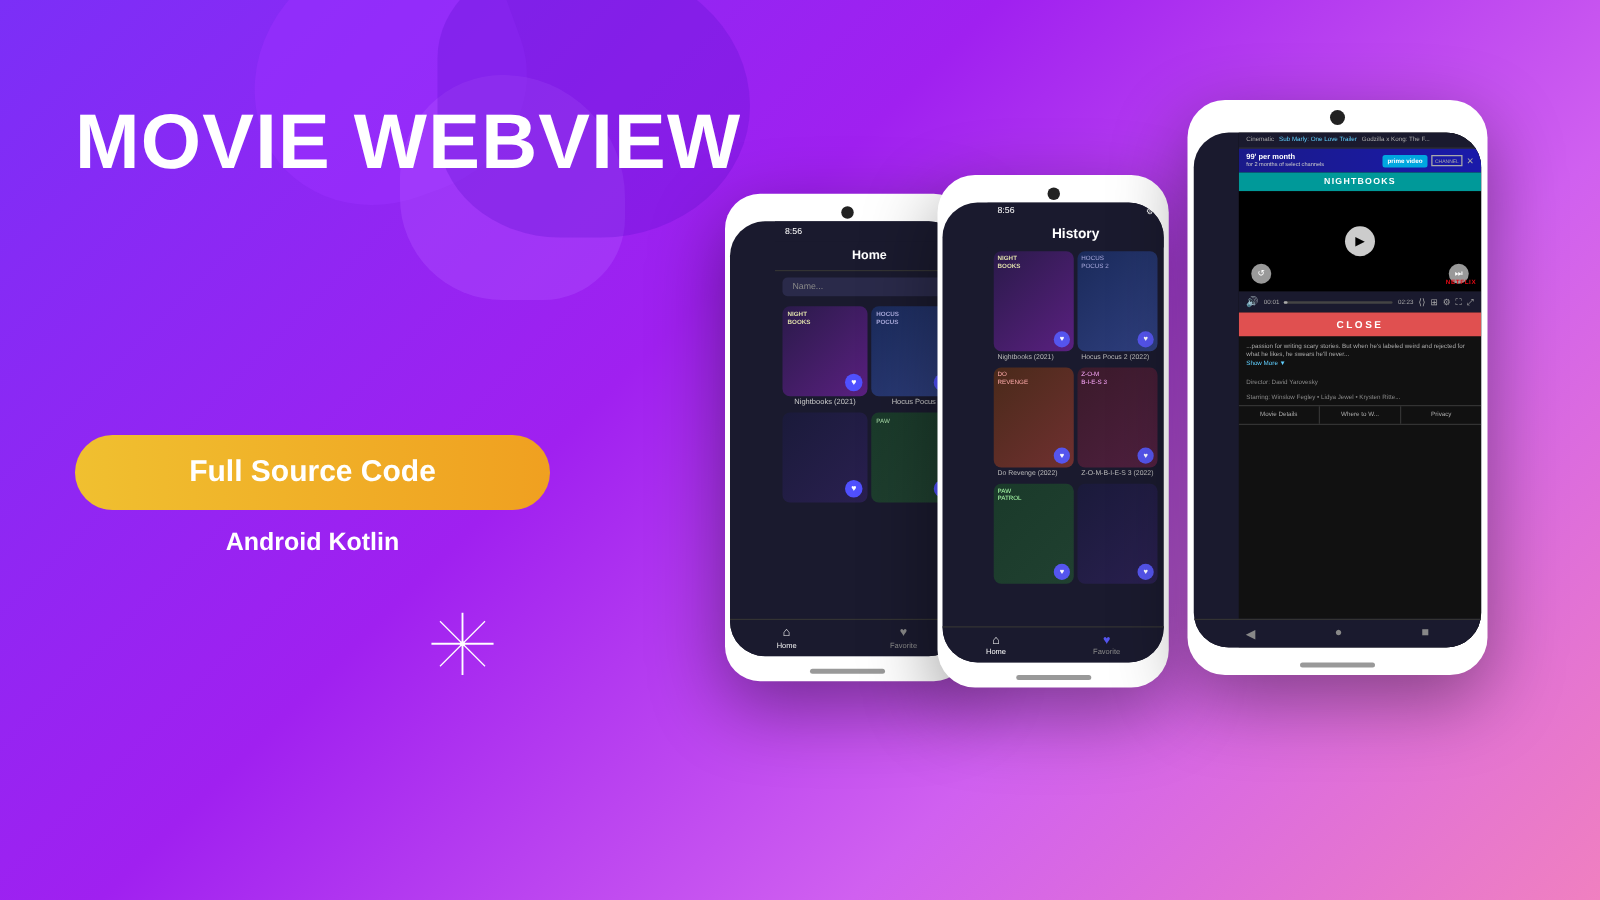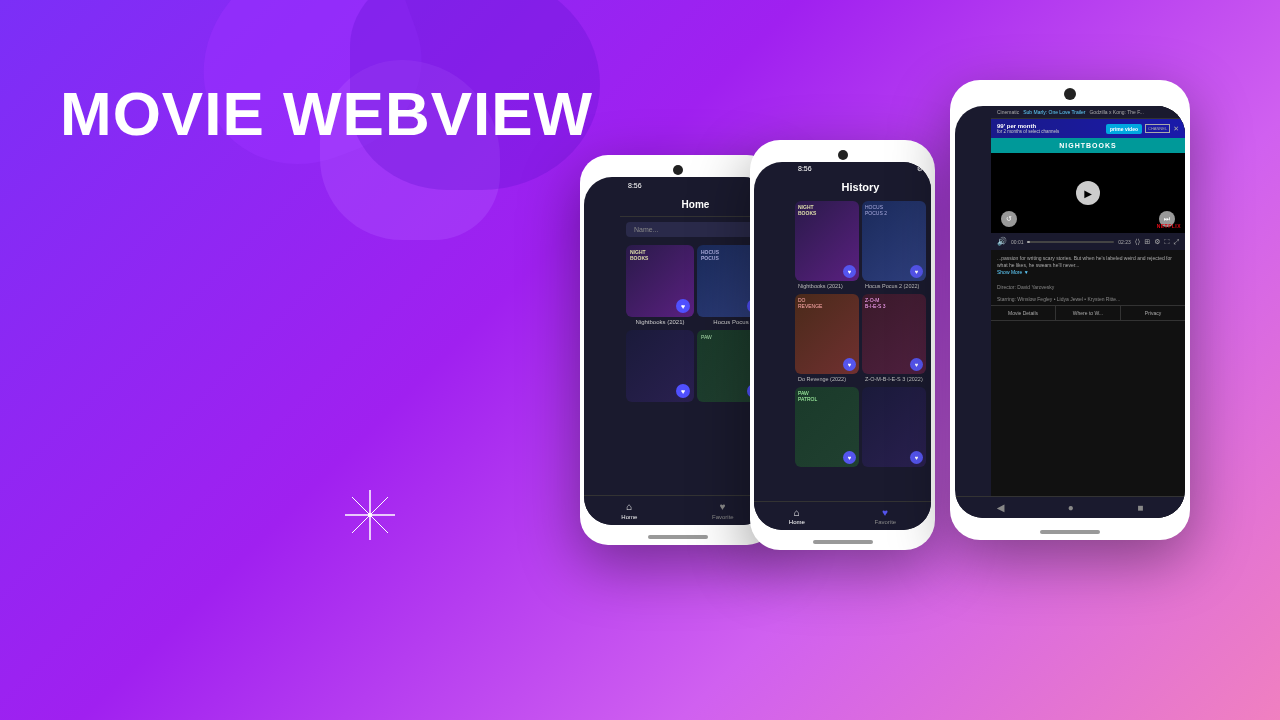--- a/index.html
+++ b/index.html
@@ -565,20 +565,24 @@
 
 
   <svg class="sparkle-svg" width="50" height="50" viewBox="0 0 50 50">
     <line x1="25" y1="0" x2="25" y2="50" stroke="white" stroke-width="1.5"></line>
     <line x1="0" y1="25" x2="50" y2="25" stroke="white" stroke-width="1.5"></line>
     <line x1="7" y1="7" x2="43" y2="43" stroke="white" stroke-width="1"></line>
     <line x1="43" y1="7" x2="7" y2="43" stroke="white" stroke-width="1"></line>
     <circle cx="25" cy="25" r="2" fill="white"></circle>
   </svg>
 
+  <div style="margin-top: 200px;">
+    <button class="cta-btn">Full Source Code</button>
+    <div class="platform-label">Android Kotlin</div>
+  </div>
 </div>
 
 <div class="phones-container">
 
   <div class="phone phone-1">
     <div class="phone-camera"></div>
     <div class="phone-screen">
 
       <div class="ph1-status-bar">
         <span>8:56</span>
@@ -750,20 +754,21 @@
             <div class="ph3-progress-fill"></div>
           </div>
           <span class="ph3-time">02:23</span>
           <span class="ph3-ctrl-icon" style="font-size:7px;">⟨⟩</span>
           <span class="ph3-ctrl-icon" style="font-size:7px;">⊞</span>
           <span class="ph3-ctrl-icon" style="font-size:7px;">⚙</span>
           <span class="ph3-ctrl-icon" style="font-size:7px;">⛶</span>
           <span class="ph3-ctrl-icon" style="font-size:7px;">⤢</span>
         </div>
 
+        <div class="ph3-close-btn">CLOSE</div>
 
         <div class="ph3-description">
           <span>...passion for writing scary stories. But when he's labeled weird and rejected for what he likes, he swears he'll never...</span><br>
           <span style="color:#60d0ff;">Show More ▼</span>
         </div>
 
         <div class="ph3-metadata">
           <span>Director</span>:
           <span>David Yarovesky</span>
         </div>

